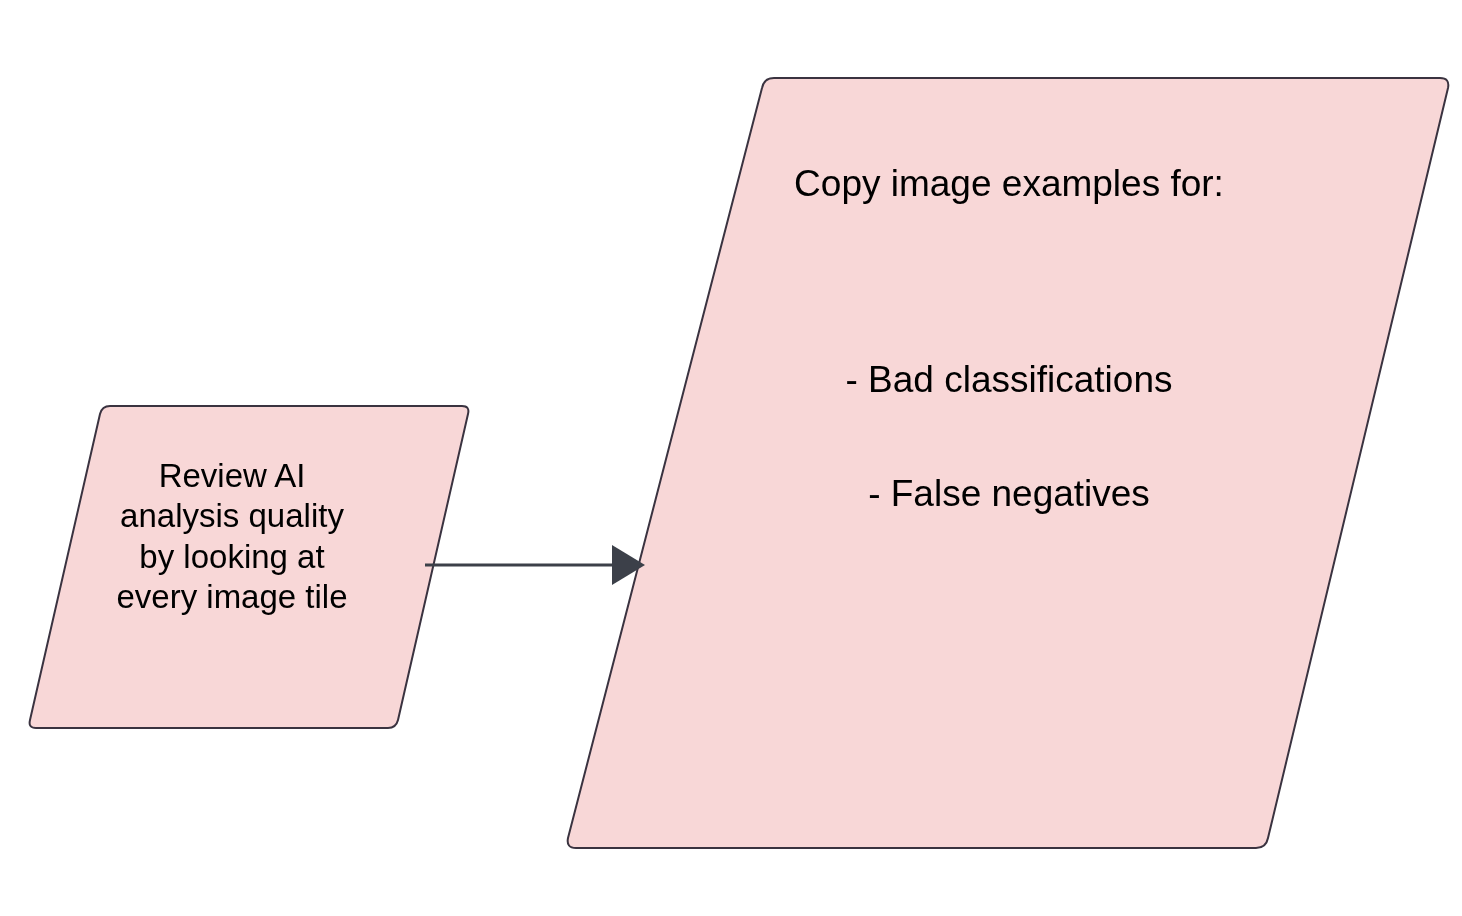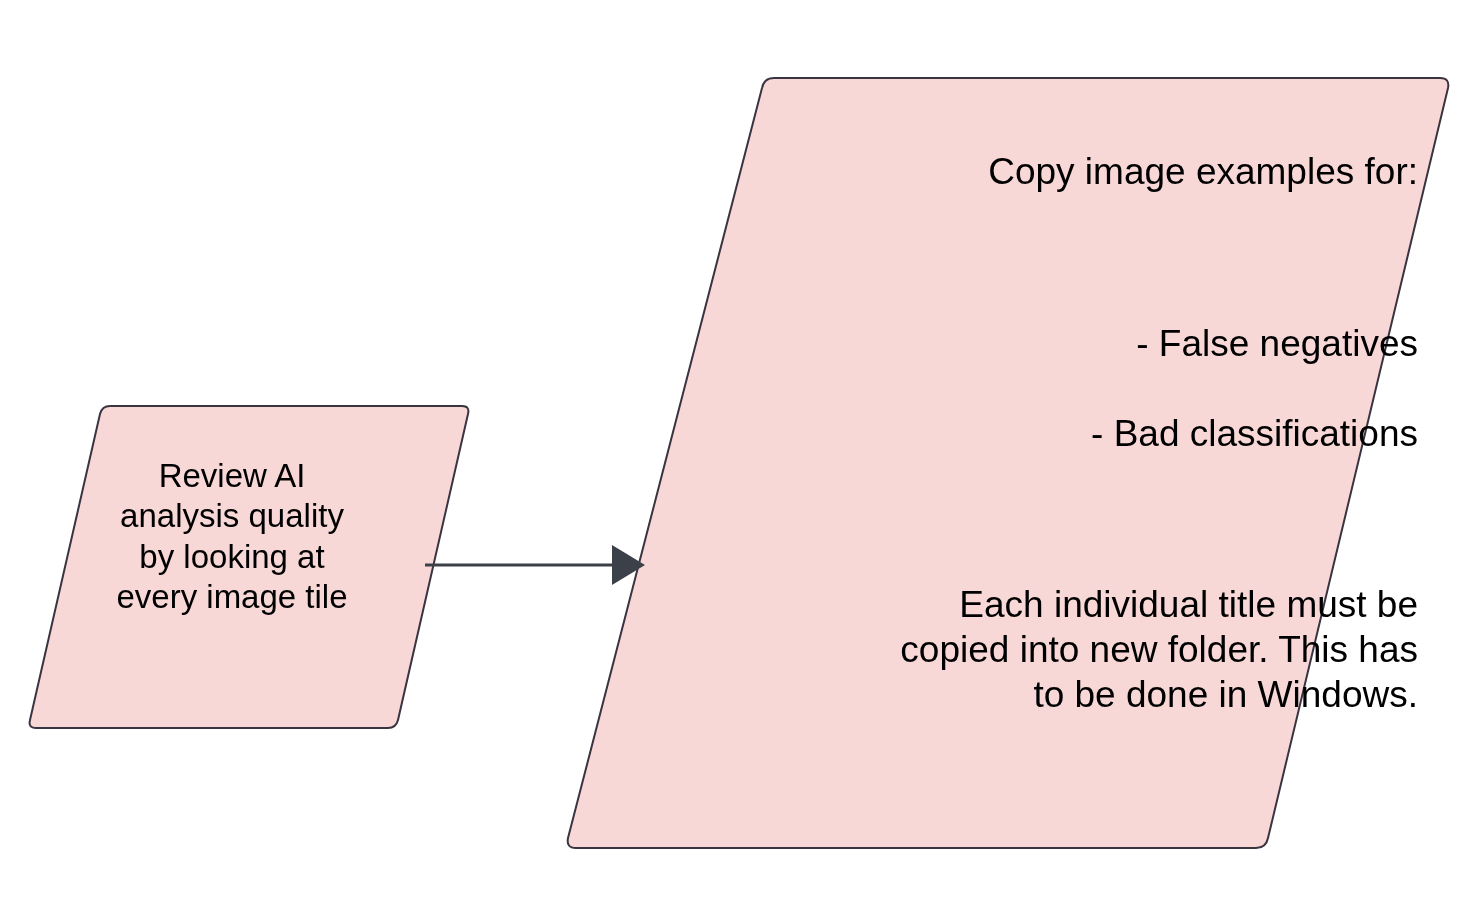--- a/index.html
+++ b/index.html
@@ -55,22 +55,21 @@
     width: 392px;
     font-size: 33px;
   }
   #copy-node-text {
     left: 600px;
     top: 104px;
     width: 818px;
     font-size: 37px;
   }
   .text-block {
-    margin: 0;
-    text-align: right;
+    margin: 12px;
   }
   .text-gap {
     height: 36px;
   }
 </style>
 </head>
 <body>
 
 <div id="canvas">
 
@@ -103,23 +102,20 @@
   </svg>
 
   <div class="node-text" id="review-node-text">Review AI
 analysis quality
 by looking at
 every image tile</div>
 
   <div class="node-text" id="copy-node-text">
     <div class="text-block">Copy image examples for:</div>
     <div class="text-gap"></div>
+    <div class="text-block">- Bad classifications</div>
     <div class="text-block">- False negatives</div>
-    <div class="text-block">- Bad classifications</div>
     <div class="text-gap"></div>
-    <div class="text-block">Each individual title must be
-copied into new folder. This has
-to be done in Windows.</div>
     <div class="text-gap"></div>
     
   </div>
 
 </div>
 
 </body></html>

